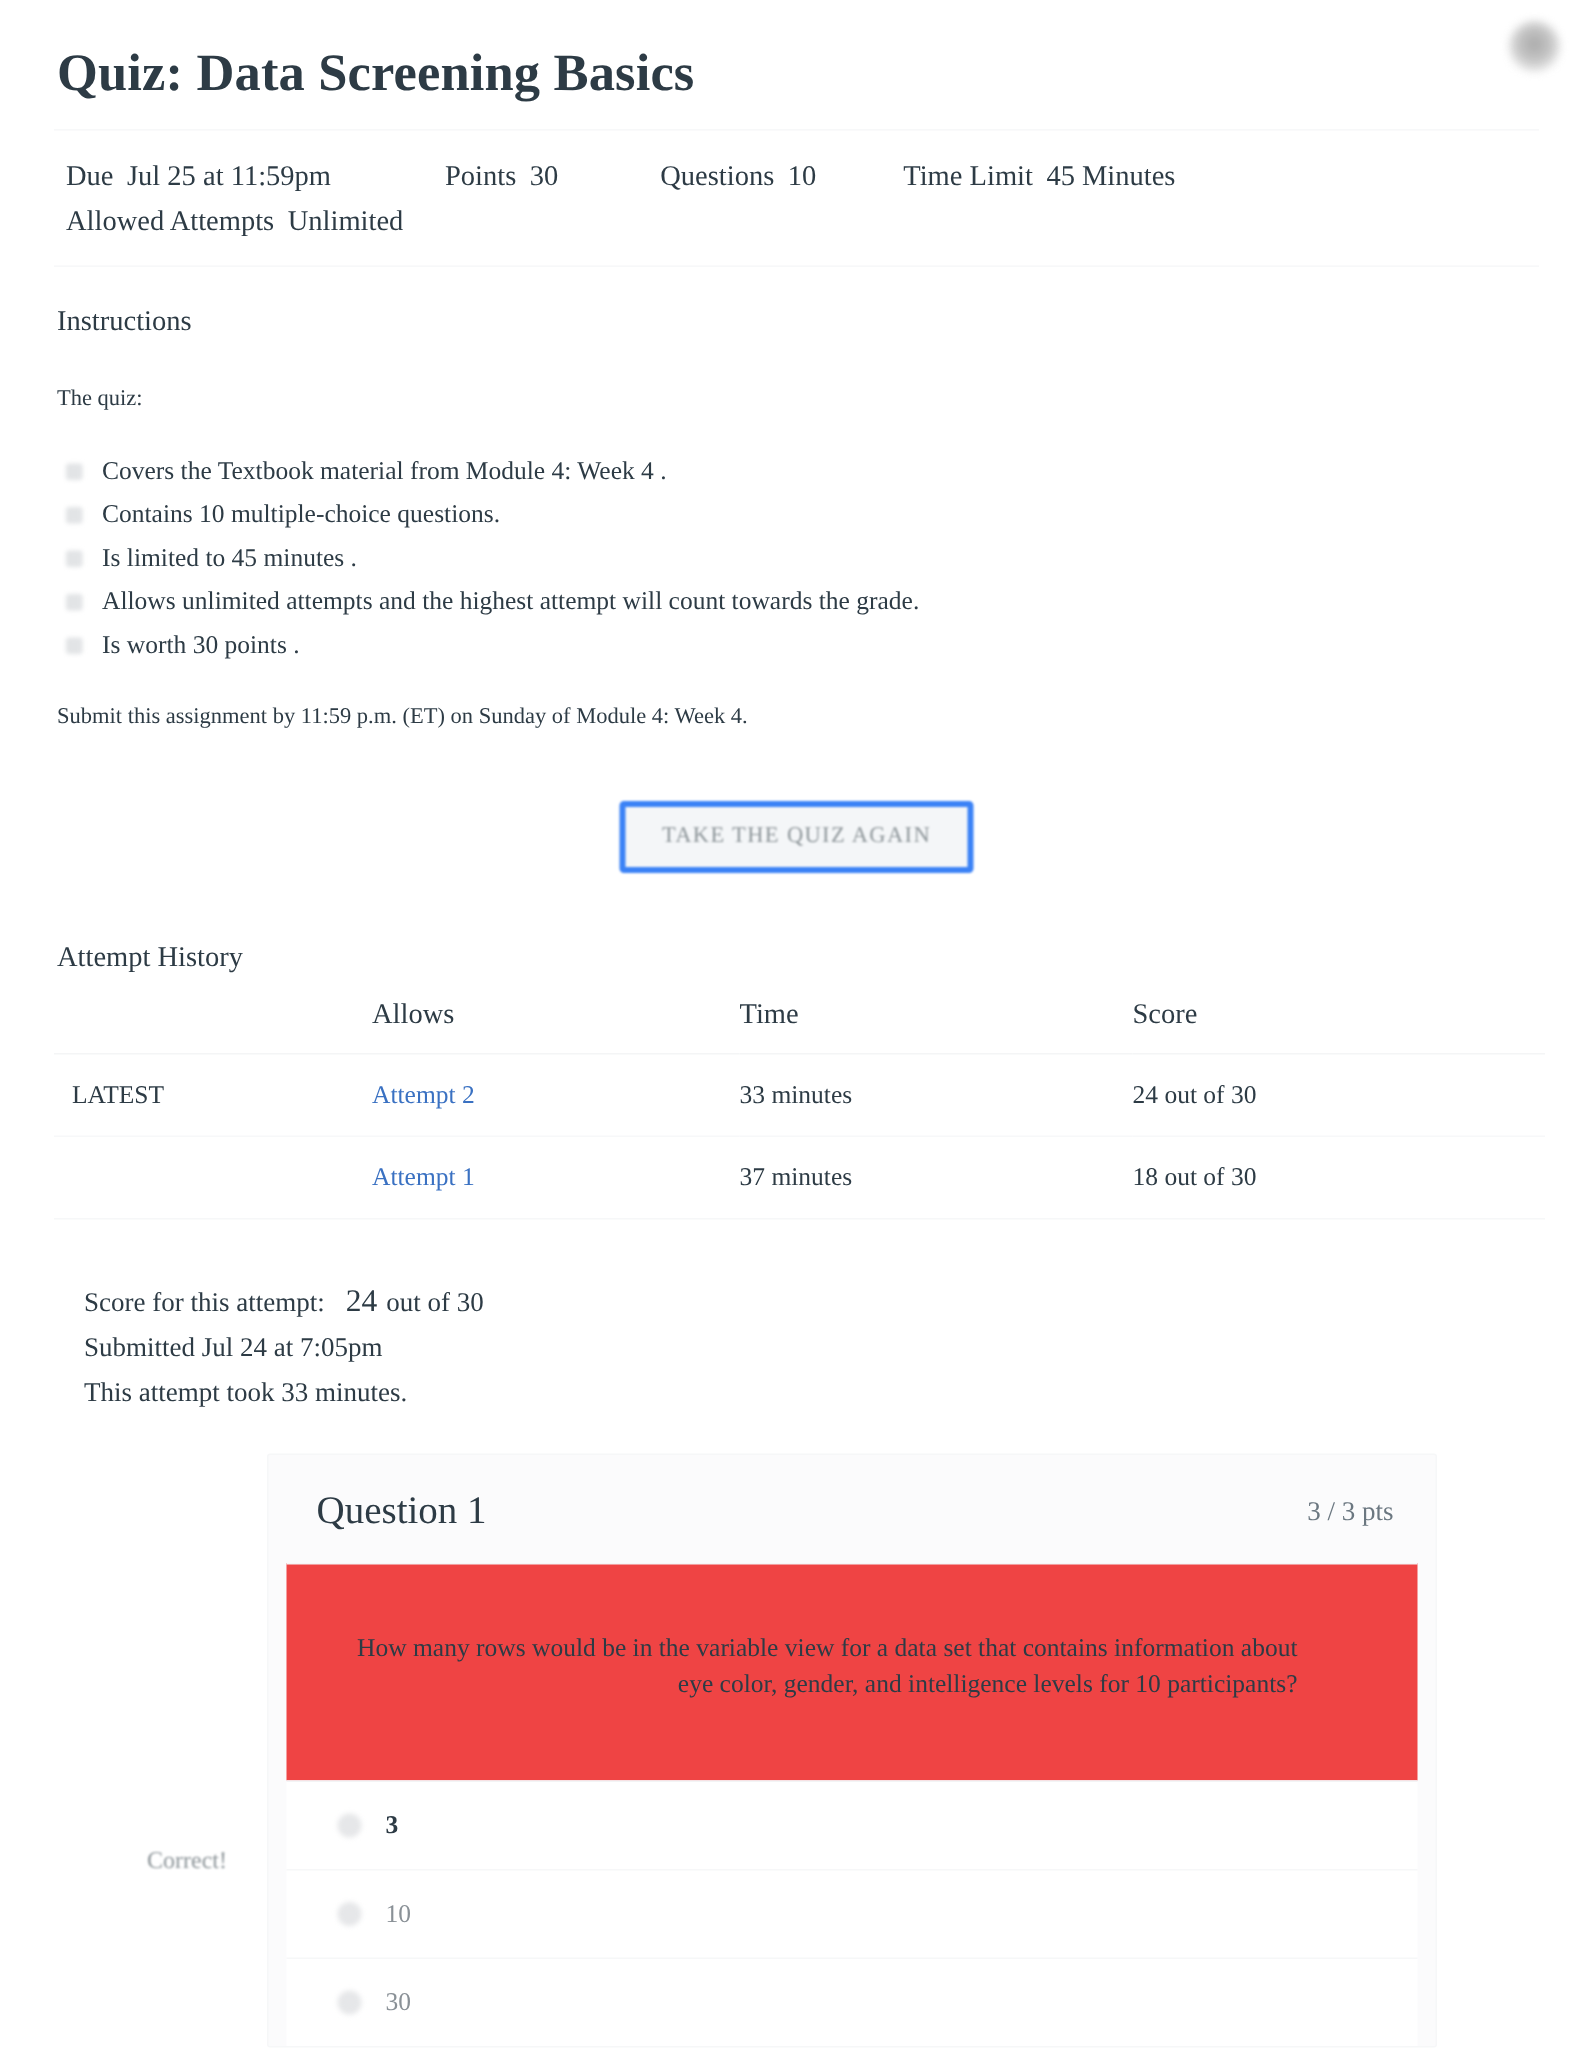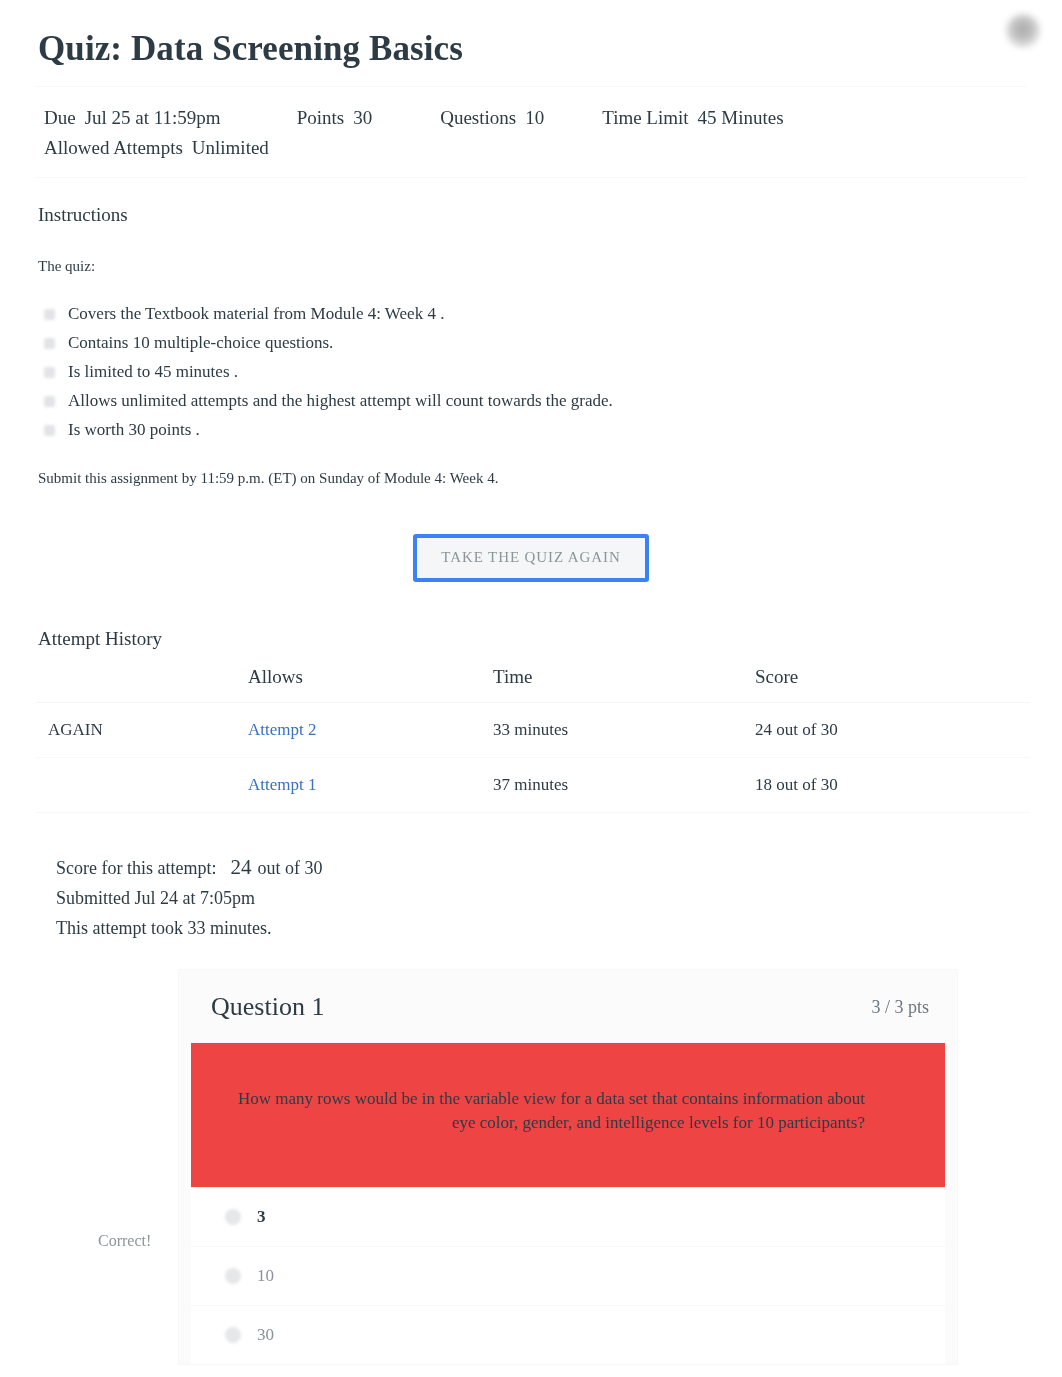--- a/index.html
+++ b/index.html
@@ -277,21 +277,21 @@
     <thead>
       <tr>
         <th class="c-label"></th>
         <th class="c-attempt">Allows</th>
         <th class="c-time">Time</th>
         <th class="c-score">Score</th>
       </tr>
     </thead>
     <tbody>
       <tr>
-        <td class="lbl">AGAIN</td>
+        <td class="lbl">LATEST</td>
         <td><span class="attempt-link">Attempt 2</span></td>
         <td>33 minutes</td>
         <td>24 out of 30</td>
       </tr>
       <tr>
         <td class="lbl"></td>
         <td><span class="attempt-link">Attempt 1</span></td>
         <td>37 minutes</td>
         <td>18 out of 30</td>
       </tr>

